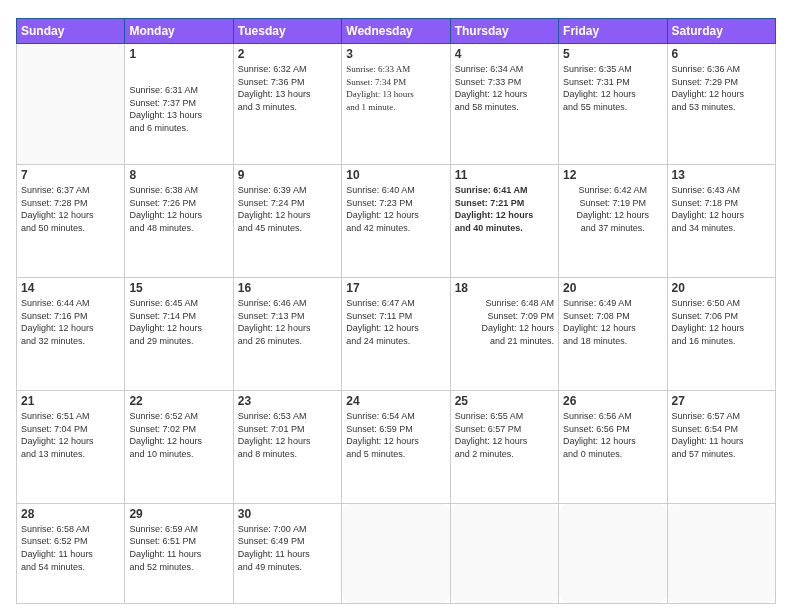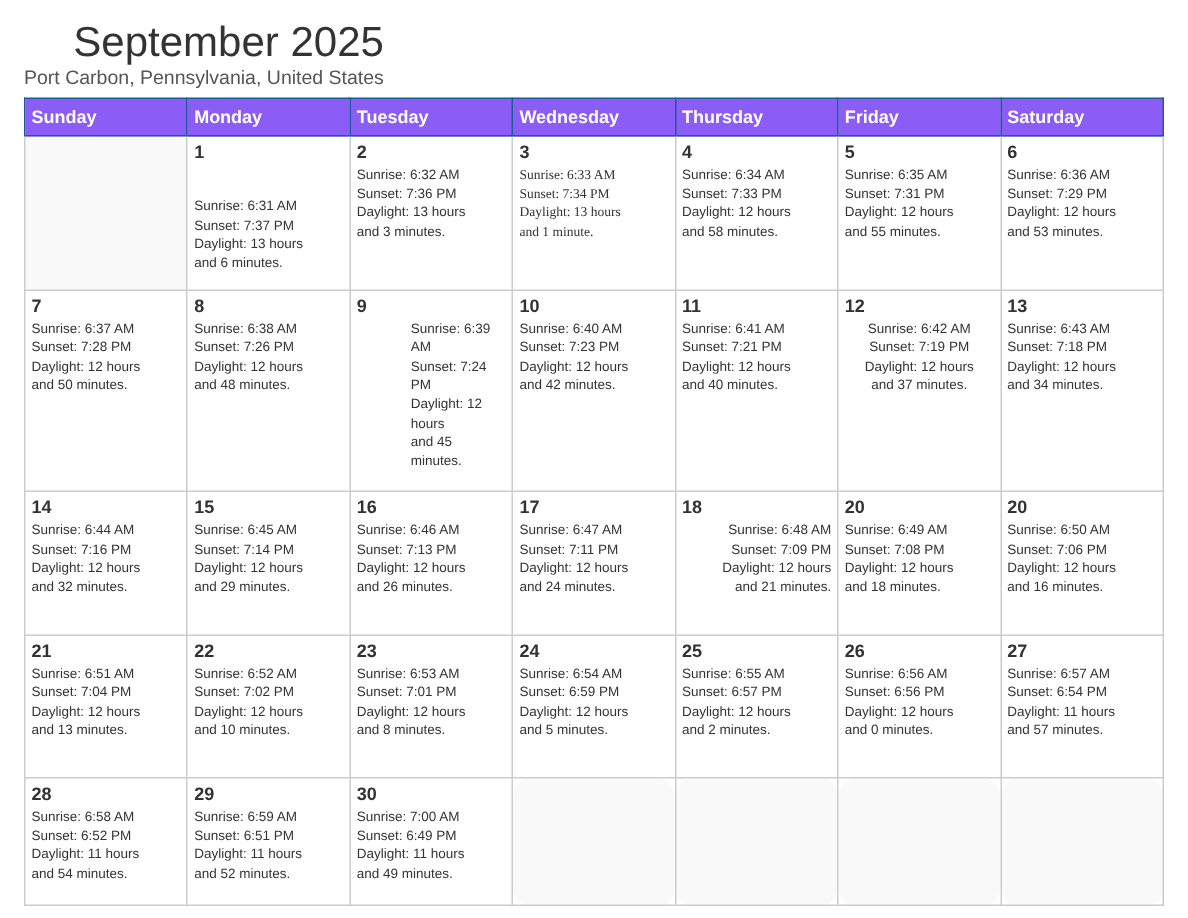--- a/index.html
+++ b/index.html
@@ -100,24 +100,20 @@
     .last-row td {
       height: 78px;
       border-radius: 12px;
     }
   </style>
 </head>
 <body>
 
 <div class="page">
   <div class="header">
-    <div class="title-block">
-      <div class="month-title">September 2025</div>
-      <div class="location-title">Port Carbon, Pennsylvania, United States</div>
-    </div>
   </div>
 
   <table class="calendar">
     <thead>
       <tr>
       <th>Sunday</th>
           <th>Monday</th>
           <th>Tuesday</th>
           <th>Wednesday</th>
           <th>Thursday</th>
@@ -181,35 +177,35 @@
           </td>
           <td>
             <span class="day-num">8</span>
             <div class="day-info" style="white-space: pre-line;">Sunrise: 6:38 AM
 Sunset: 7:26 PM
 Daylight: 12 hours
 and 48 minutes.</div>
           </td>
           <td>
             <span class="day-num">9</span>
-            <div class="day-info" style="white-space: pre-line; margin-left: 36px;">Sunrise: 6:39 AM
+            <div class="day-info" style="white-space: pre-line;">Sunrise: 6:39 AM
 Sunset: 7:24 PM
 Daylight: 12 hours
 and 45 minutes.</div>
           </td>
           <td>
             <span class="day-num">10</span>
             <div class="day-info" style="white-space: pre-line;">Sunrise: 6:40 AM
 Sunset: 7:23 PM
 Daylight: 12 hours
 and 42 minutes.</div>
           </td>
           <td>
             <span class="day-num">11</span>
-            <div class="day-info" style="white-space: pre-line;">Sunrise: 6:41 AM
+            <div class="day-info" style="white-space: pre-line; font-weight: bold;">Sunrise: 6:41 AM
 Sunset: 7:21 PM
 Daylight: 12 hours
 and 40 minutes.</div>
           </td>
           <td>
             <span class="day-num">12</span>
             <div class="day-info" style="white-space: pre-line; text-align: center;">Sunrise: 6:42 AM
 Sunset: 7:19 PM
 Daylight: 12 hours
 and 37 minutes.</div>

